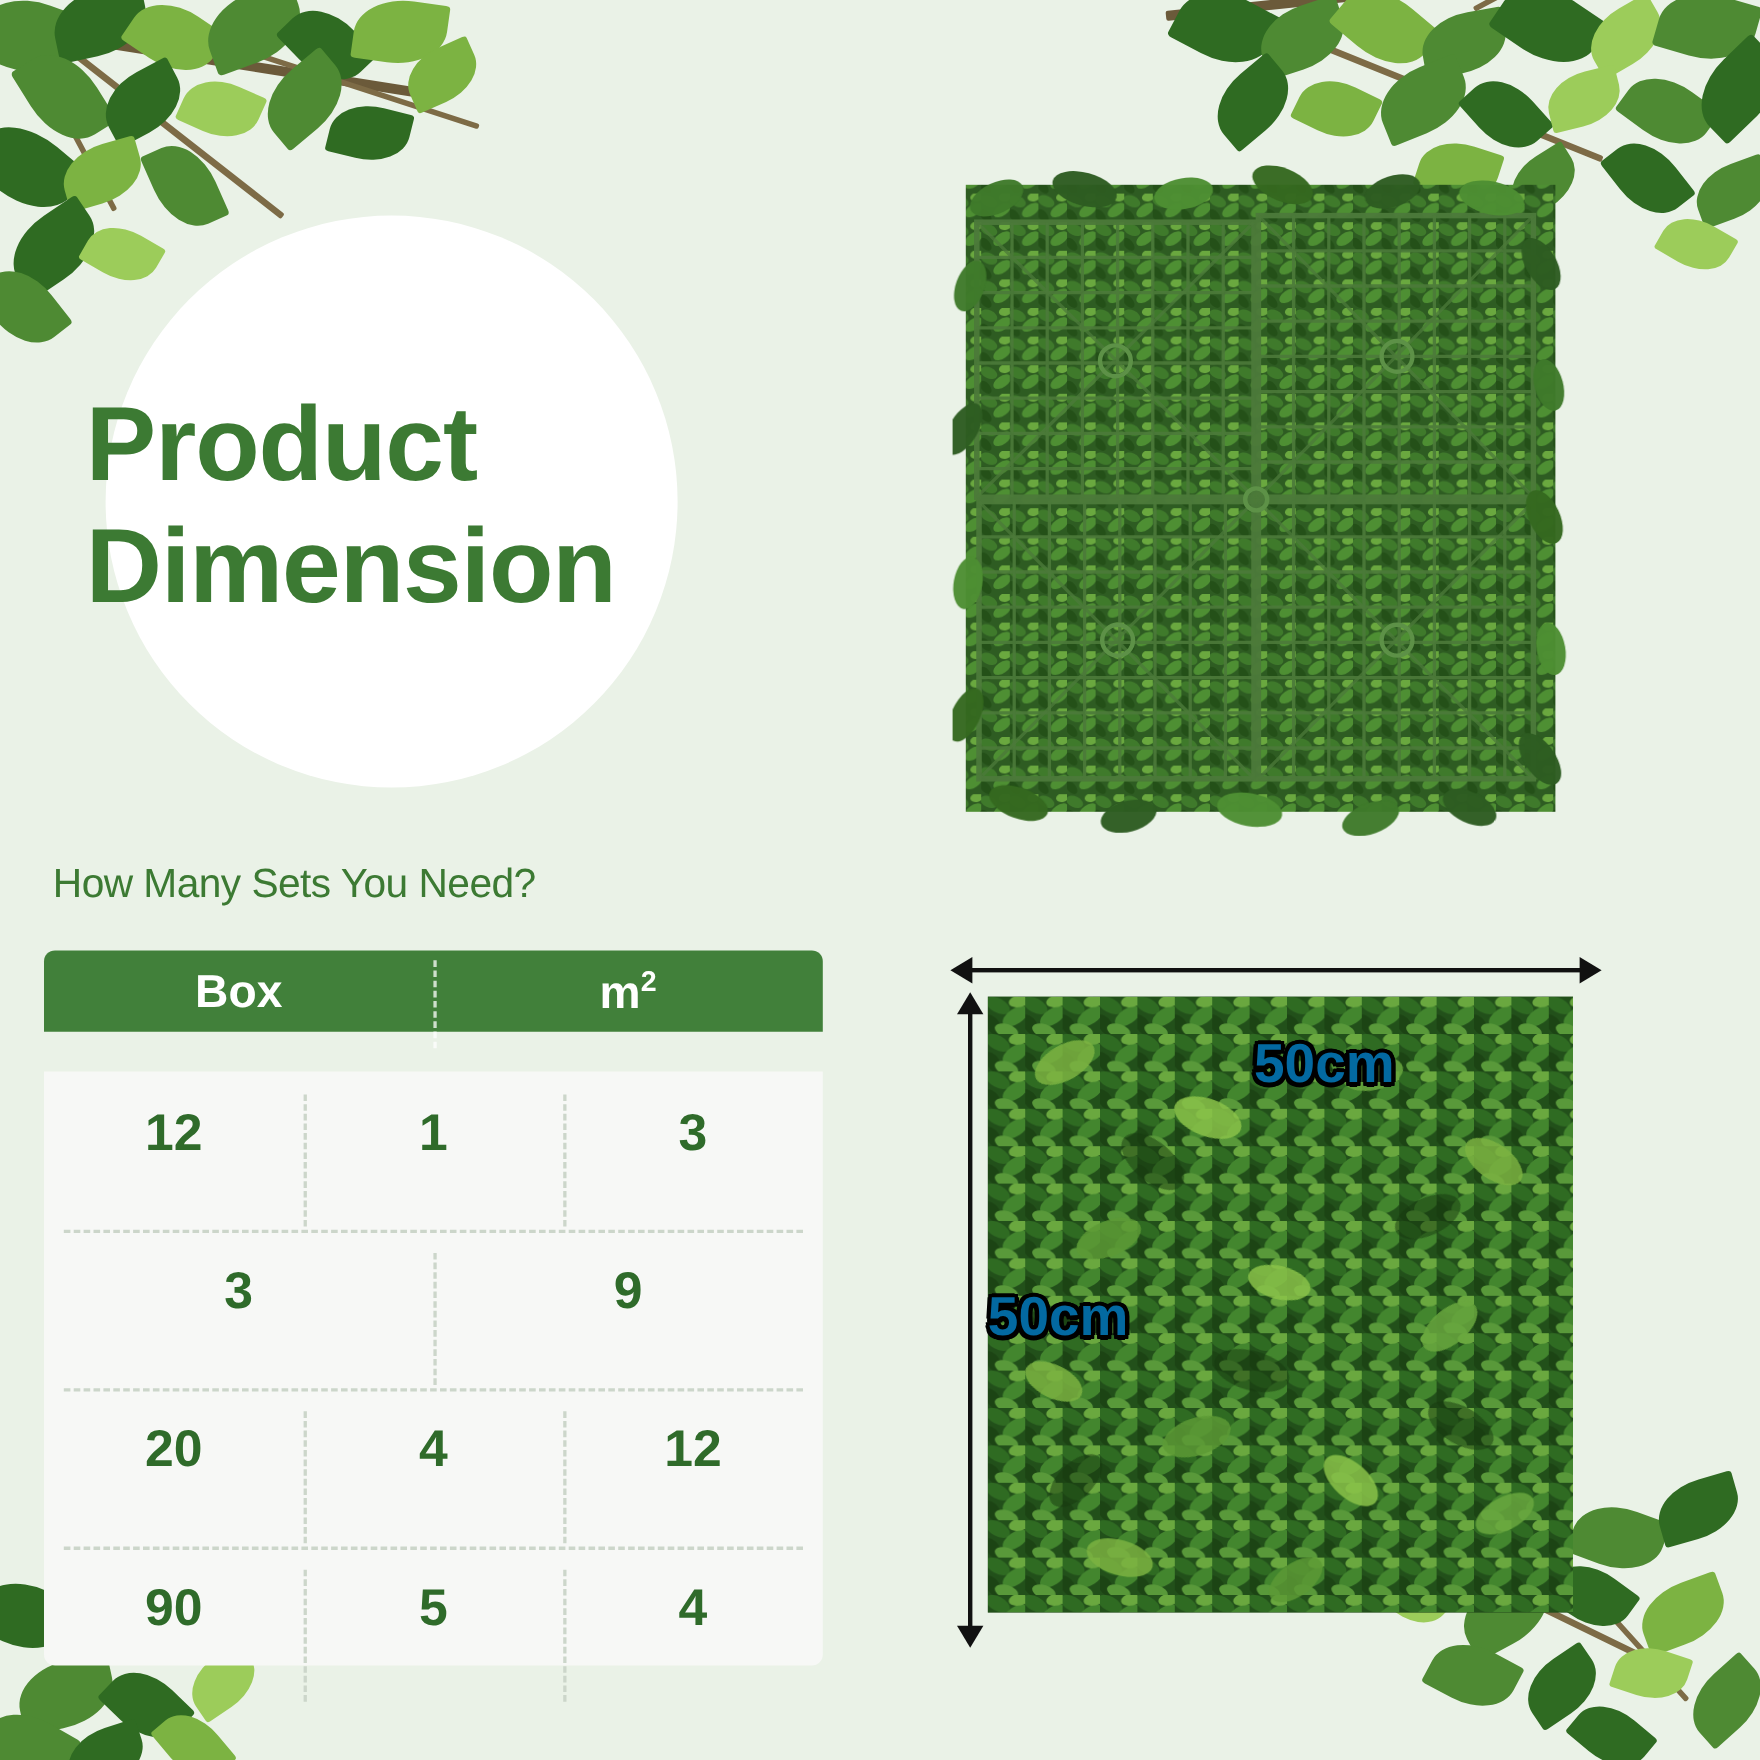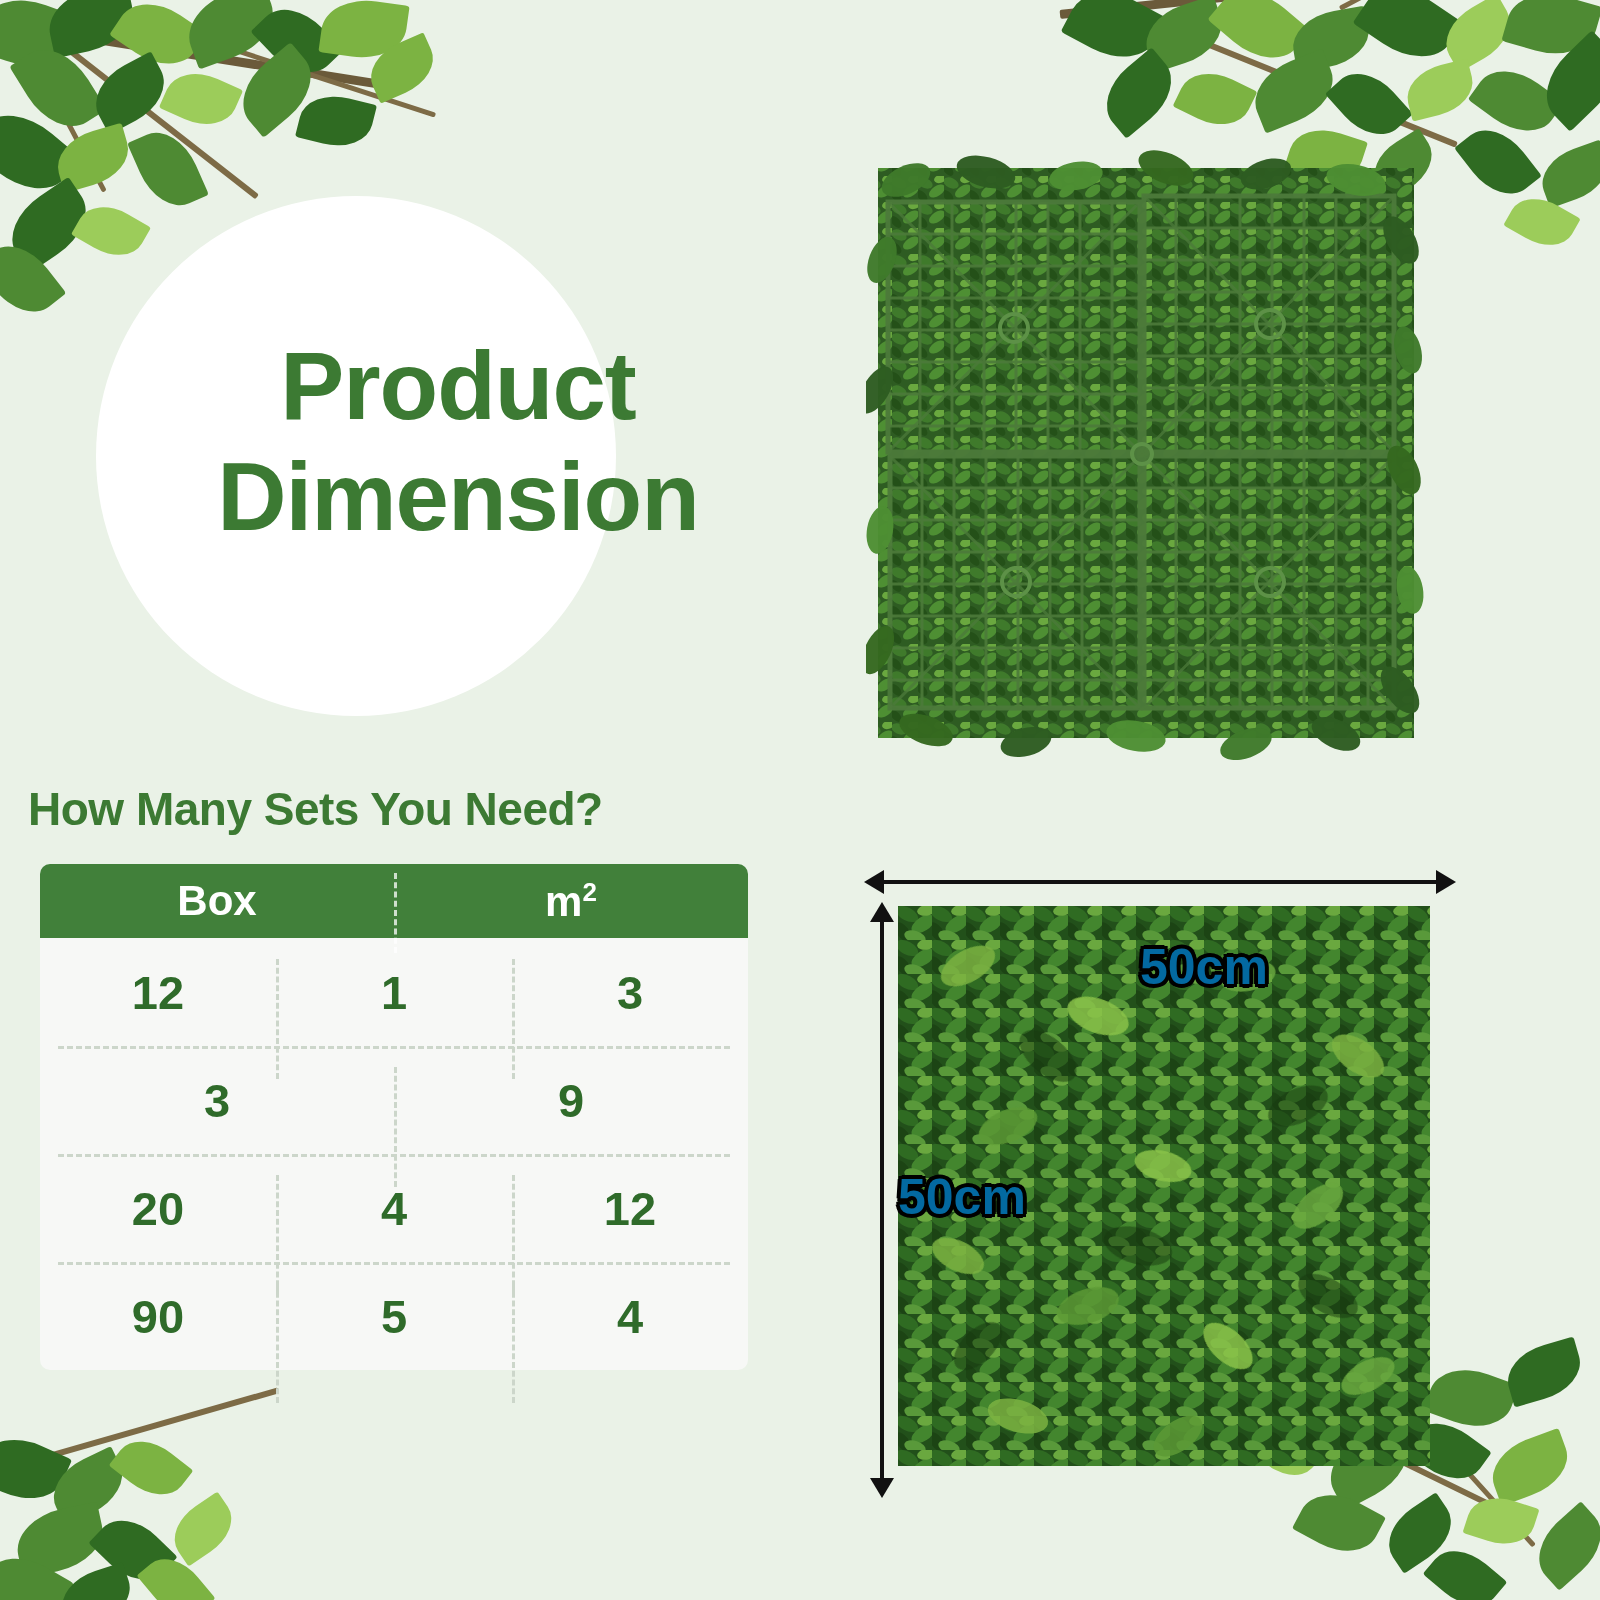--- a/index.html
+++ b/index.html
@@ -19,50 +19,49 @@
   .leaf.vl{background:#9ccc5a;}
   .branch{position:absolute;background:#6b5a3a;border-radius:2px;transform-origin:left center;}
   .branch.thin{background:#7d6b46;}
 
   
   .circle{
     position:absolute;left:96px;top:196px;width:520px;height:520px;
     background:#ffffff;border-radius:50%;
   }
   .title{
-    position:absolute;left:78px;top:330px;width:760px;
+    position:absolute;left:78px;top:348px;width:760px;
     color:#3c7a33;font-weight:bold;font-size:96px;line-height:1.16;
     letter-spacing:-1px;
-    text-align:center;
   }
 
   
   .subhead{
-    position:absolute;left:28px;top:782px;
-    color:#3c7a33;font-weight:bold;font-size:46px;letter-spacing:-.5px;
+    position:absolute;left:48px;top:782px;
+    color:#3c7a33;font-weight:normal;font-size:37px;letter-spacing:-.5px;
   }
 
   
   .table{
     position:absolute;left:40px;top:864px;width:708px;
   }
   .thead{
     display:flex;background:#41803a;border-radius:10px 10px 0 0;
     height:74px;align-items:center;
   }
   .thead .th{
     flex:1;text-align:center;color:#ffffff;font-weight:bold;font-size:42px;
     position:relative;
   }
   .thead .th + .th::before{
     content:"";position:absolute;left:0;top:-4px;height:80px;width:0;
     border-left:3px dashed rgba(255,255,255,.75);
   }
   .tbody{background:#f7f8f6;border-radius:0 0 10px 10px;}
-  .trow{display:flex;height:108px;align-items:center;position:relative;}
+  .trow{display:flex;height:108px;align-items:center;position:relative;margin-top:36px;}
   .trow + .trow::before{
     content:"";position:absolute;left:18px;right:18px;top:0;height:0;
     border-top:3px dashed #ccd6ca;
   }
   .trow .td{
     flex:1;text-align:center;color:#2f6b2a;font-weight:bold;font-size:47px;
     position:relative;
   }
   .trow .td + .td::before{
     content:"";position:absolute;left:0;top:-6px;height:120px;width:0;

